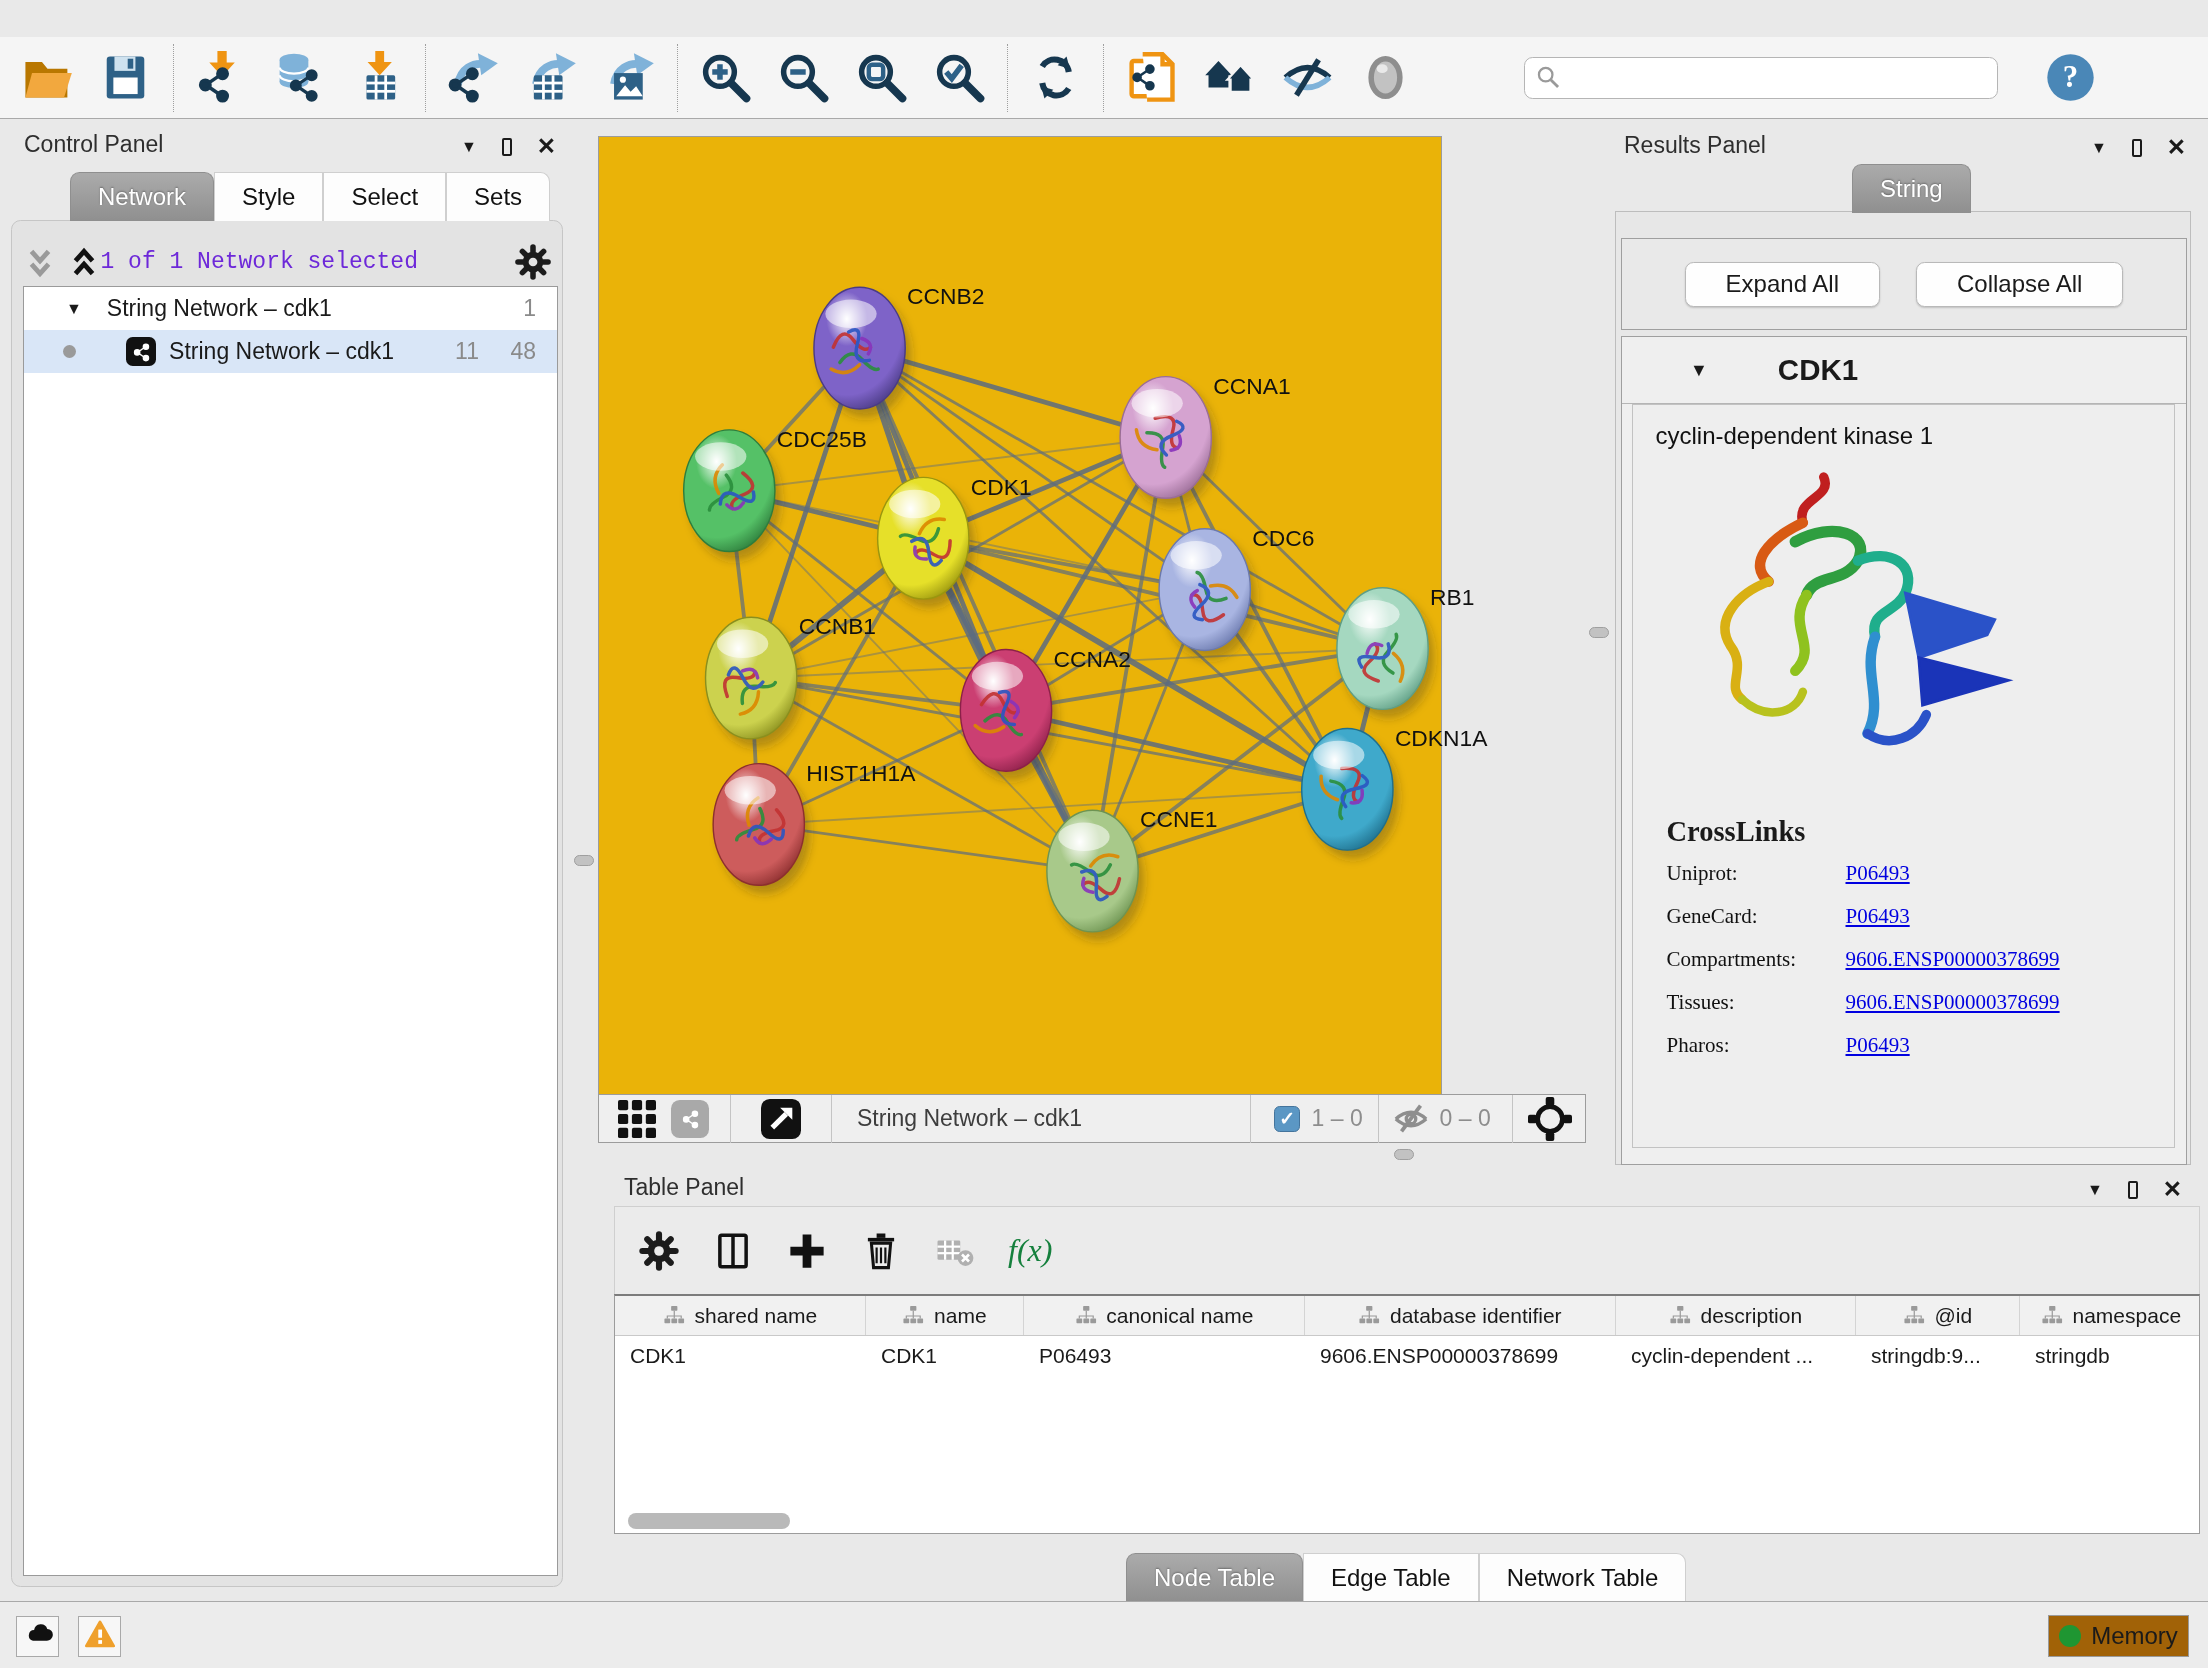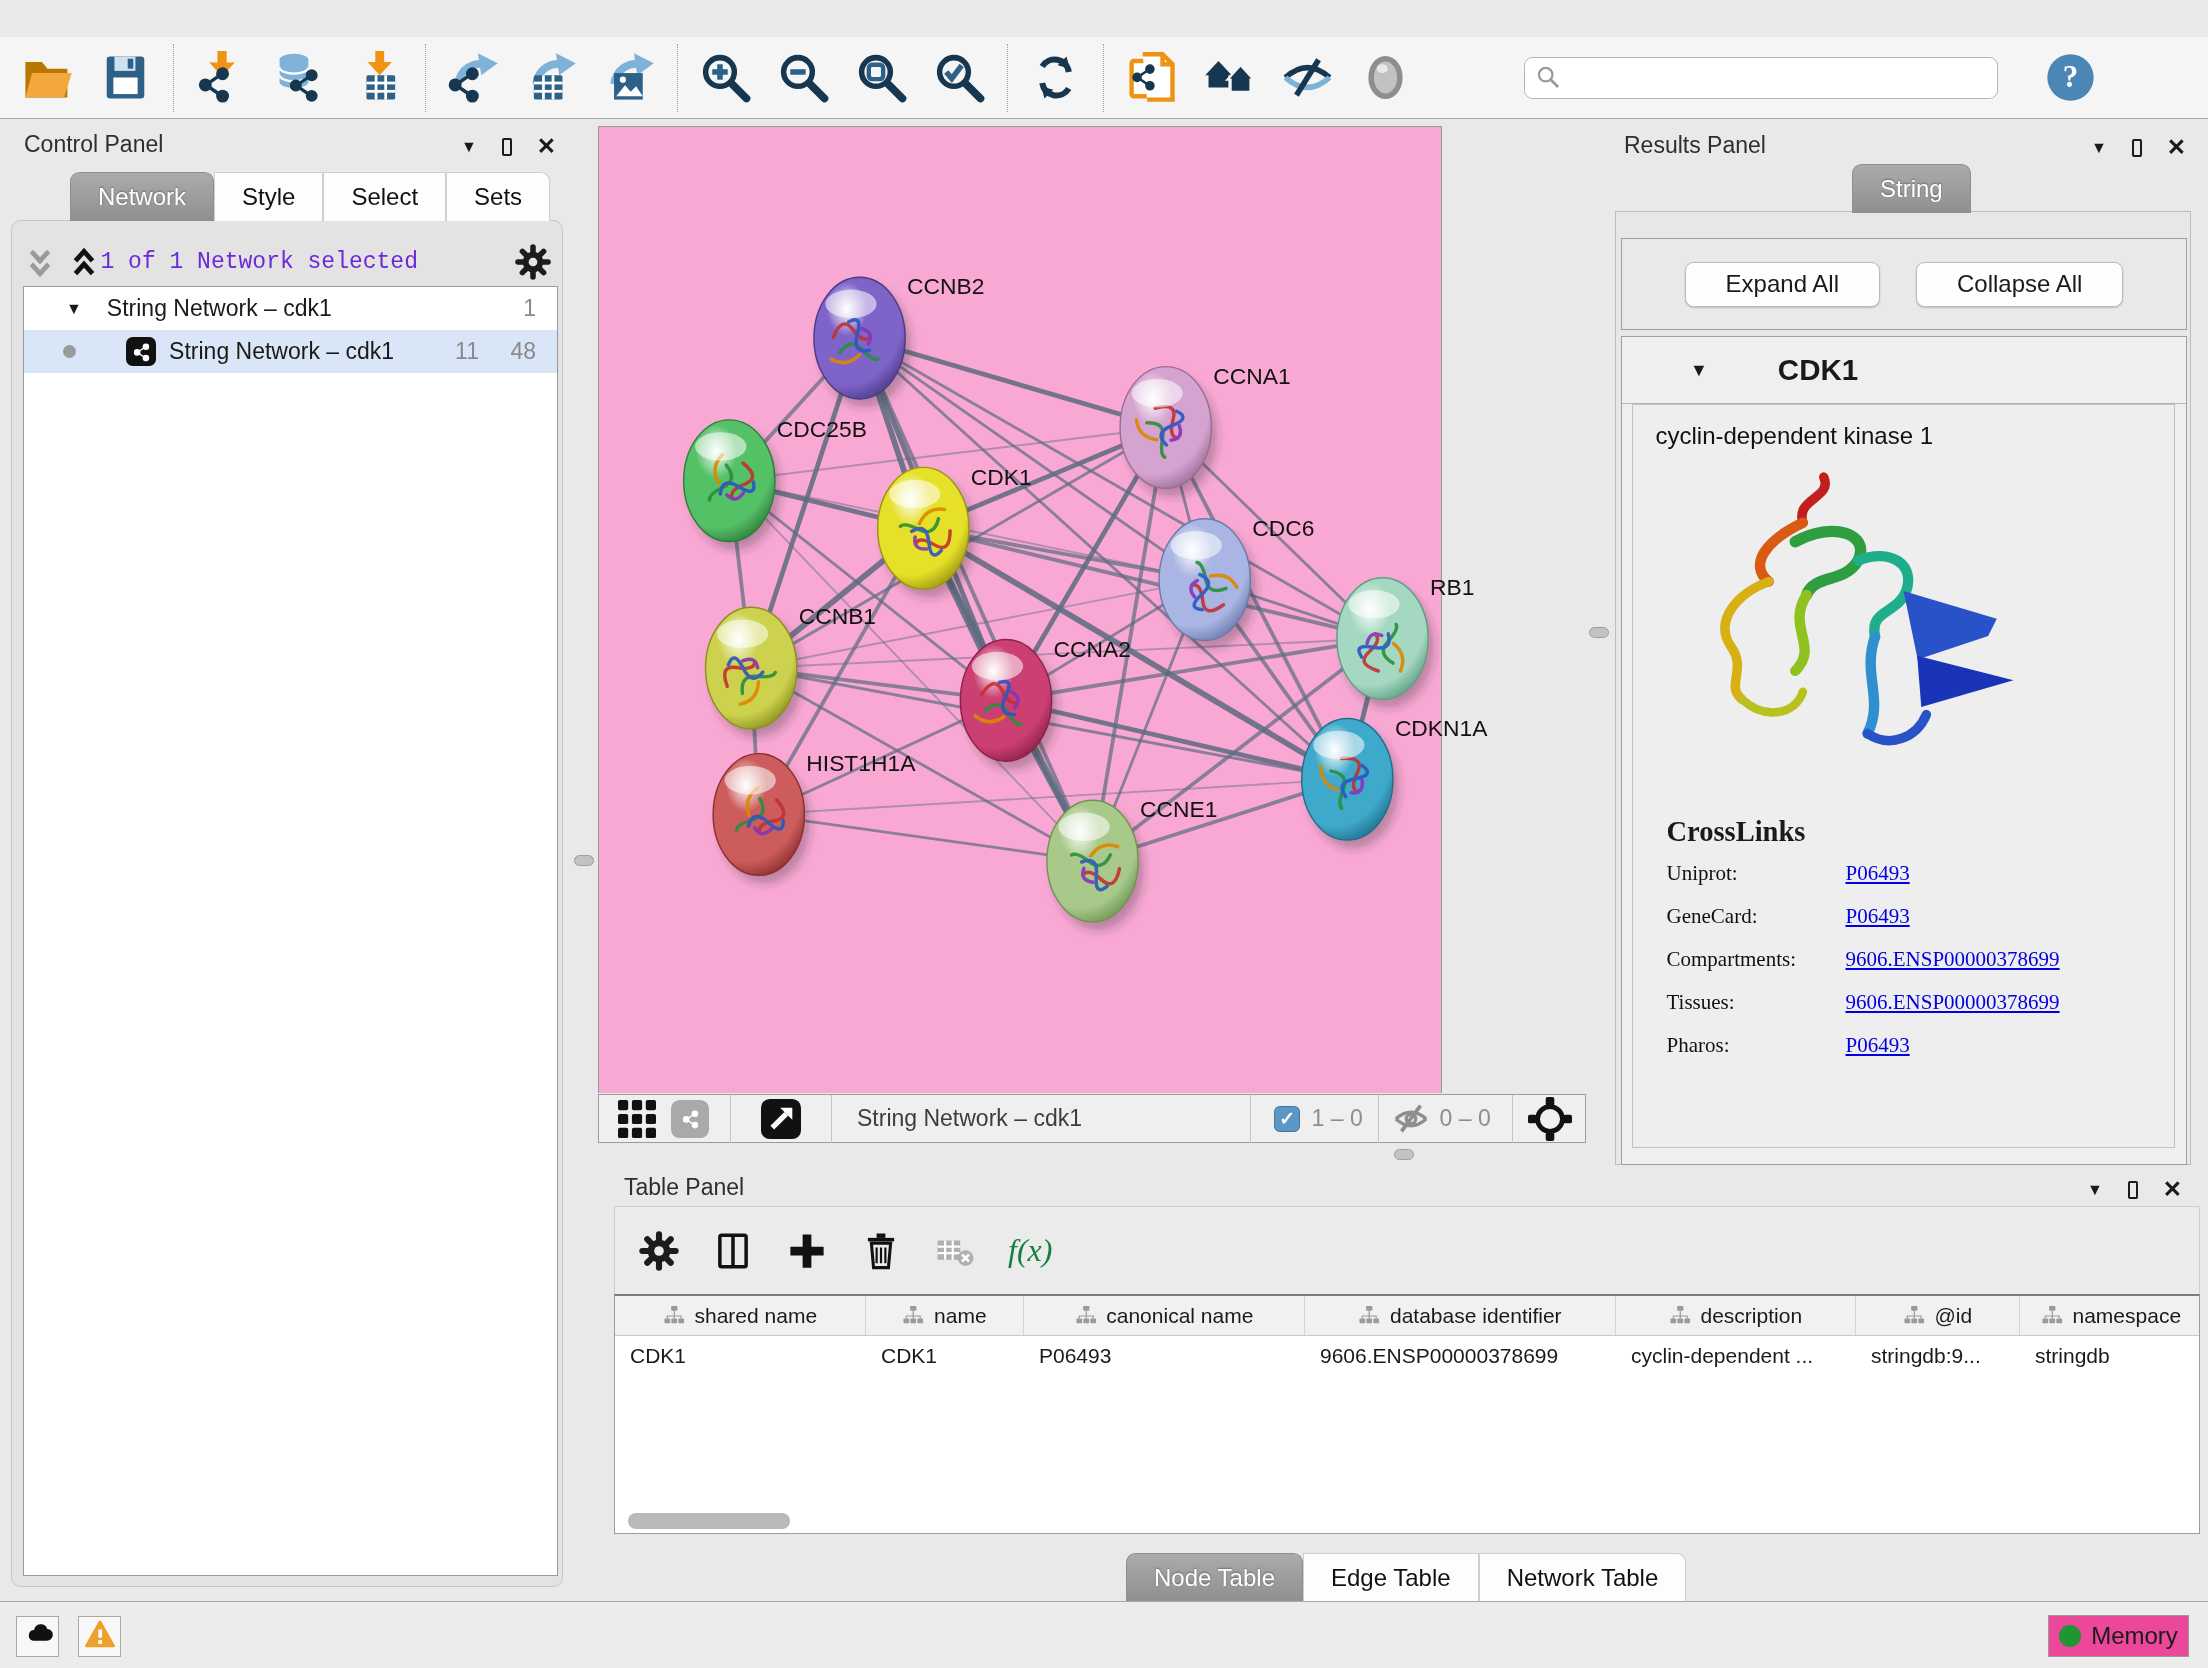--- a/index.html
+++ b/index.html
@@ -61,21 +61,21 @@
   .tree-count { color:#8a8a8a; }
   .share-badge { width:29.5px; height:29.5px; border-radius:6.7px; background:#111;
     display:inline-flex; align-items:center; justify-content:center; }
   .share-badge svg { width:21px; height:21px; }
   .dot-gray { width:13.3px; height:13.3px; border-radius:50%; background:#9a9a9a; }
 
   
   .grip { background:#c2c2c2; border:1px solid #9f9f9f; border-radius:6.7px; }
 
   
-  #canvas { left:598px; top:126px; width:844px; height:967px; background:#f9a8d4;
+  #canvas { left:598px; top:136px; width:844px; height:967px; background:#eab308;
     border:1px solid #9c9c9c; border-bottom:none; }
   #net-toolbar { left:598px; top:1094px; width:988px; height:49px; background:#efefef;
     border:1px solid #9c9c9c; display:flex; align-items:center; }
   .nt-sep { width:0; height:48px; border-left:1px solid #c4c4c4; }
   .nt-title { font-size:23px; color:#3d3d3d; margin-left:25px; }
   .nt-count { font-size:23px; color:#8d8d8d; }
   .checkbox-blue { width:26px; height:26px; border-radius:5.7px; background:#5b97c4;
     border:1px solid #44749c; color:#fff; font-size:19px; font-weight:bold;
     display:inline-flex; align-items:center; justify-content:center; }
 
@@ -131,21 +131,21 @@
     border-radius:8.6px; z-index:3; }
   #tp-tabs { left:1126px; top:1553px; display:flex; }
 
   
   #statusbar { left:0; top:1601px; width:2208px; height:68px; background:#ececec;
     border-top:1.9px solid #a9a9a9; }
   .sb-btn { position:absolute; top:14.3px; width:43px; height:41px; background:#f7f7f7;
     border:1.9px solid #a9a9a9; display:flex; align-items:center; justify-content:center; }
   .sb-btn svg { width:30px; height:30px; }
   #memory-btn { position:absolute; top:13.3px; left:2048px; width:141px; height:42px;
-    background:#ec4899; border:1.9px solid #9a9a9a; display:flex; align-items:center;
+    background:#a16207; border:1.9px solid #9a9a9a; display:flex; align-items:center;
     justify-content:center; gap:10px; font-size:24px; }
   #memory-dot { width:22px; height:22px; border-radius:50%; background:#1f9632; }
 
   #graph-svg text { font-size:24px; fill:#111; }
 </style>
 </head>
 <body>
 
 <div id="stage">
 

